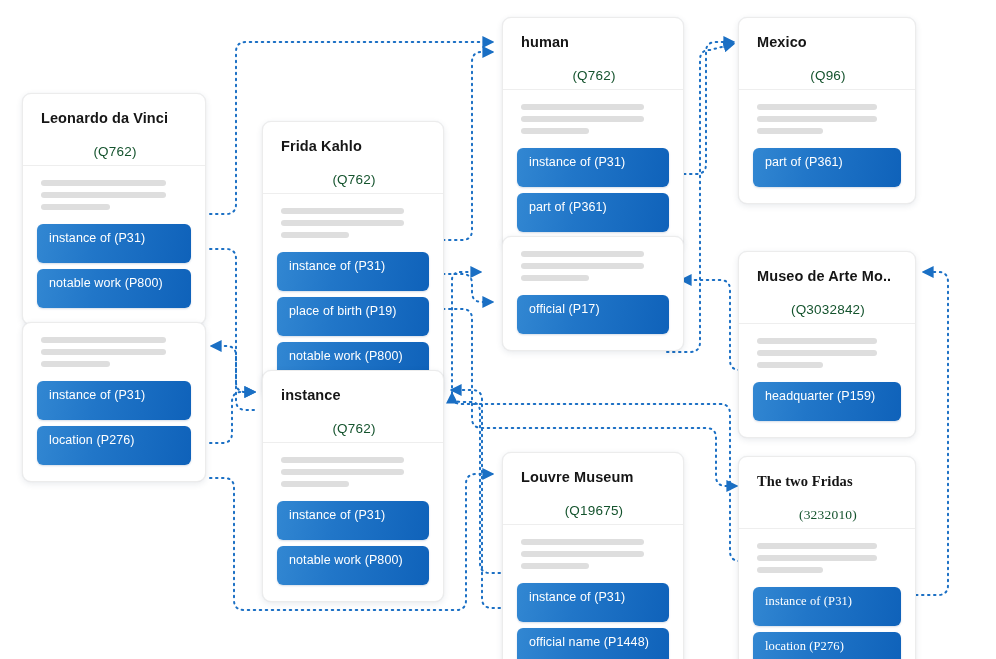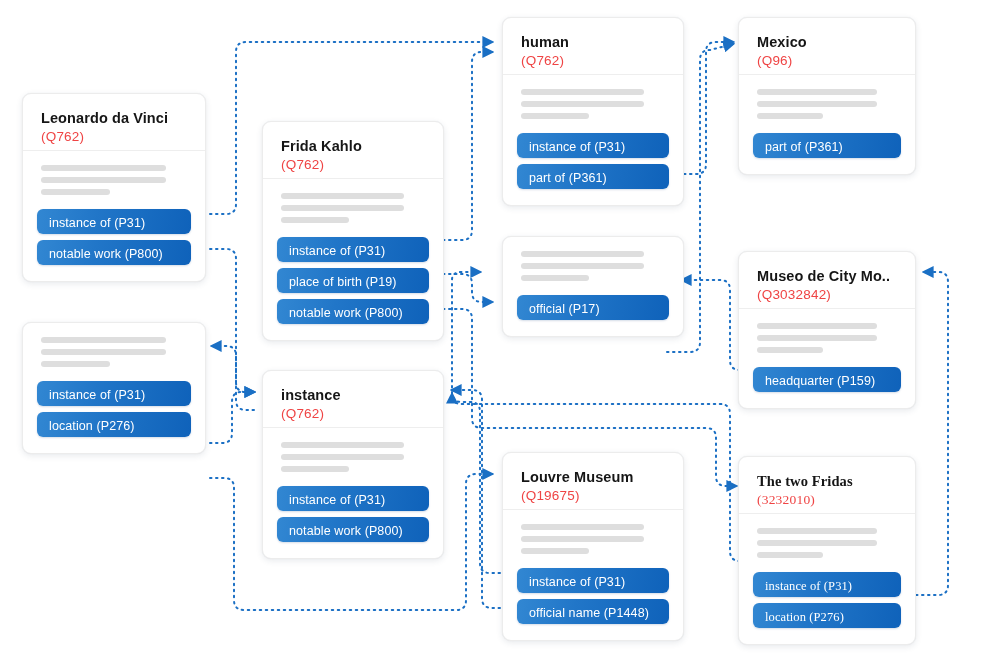--- a/index.html
+++ b/index.html
@@ -45,44 +45,45 @@
     font-size: 14.5px;
     font-weight: bold;
     color: #161616;
     line-height: 1.22;
     letter-spacing: .1px;
     white-space: nowrap;
     overflow: hidden;
   }
   .card-qid {
     font-size: 13.5px;
-    color: #ef4444;
+    color: #14532d;
     line-height: 1.25;
-    margin-top: 1px;
+    margin-top: 16px;
     letter-spacing: .2px;
+    text-align: center;
   }
   .card-body {
     padding: 14px 14px 16px 14px;
   }
   .skeleton {
     margin: 0 0 14px 4px;
   }
   .skel-line {
     height: 6px;
     border-radius: 3px;
     background: #dedede;
     margin-bottom: 6px;
   }
   .skel-line.w1 { width: 83%; }
   .skel-line.w2 { width: 83%; }
   .skel-line.w3 { width: 46%; margin-bottom: 0; }
   .prop-pill {
     display: block;
     position: relative;
-    height: 25px;
+    height: 39px;
     line-height: 29px;
     border-radius: 6px;
     background: linear-gradient(100deg, #3287d2 0%, #2176c8 38%, #0f62ba 100%);
     color: #ffffff;
     font-size: 12.5px;
     font-weight: normal;
     padding: 0 12px;
     margin: 0 0 6px 0;
     box-sizing: border-box;
     white-space: nowrap;
@@ -251,21 +252,21 @@
         <div class="skel-line w1"></div>
         <div class="skel-line w2"></div>
         <div class="skel-line w3"></div>
       </div>
       <span class="prop-pill">part of (P361)</span>
     </div>
   </div>
 
   <div class="node-card" style="left:738px; top:251px; width:178px;">
     <div class="card-head">
-      <div class="card-title">Museo de City Mo..</div>
+      <div class="card-title">Museo de Arte Mo..</div>
       <div class="card-qid">(Q3032842)</div>
     </div>
     <div class="card-body">
       <div class="skeleton">
         <div class="skel-line w1"></div>
         <div class="skel-line w2"></div>
         <div class="skel-line w3"></div>
       </div>
       <span class="prop-pill">headquarter (P159)</span>
     </div>

